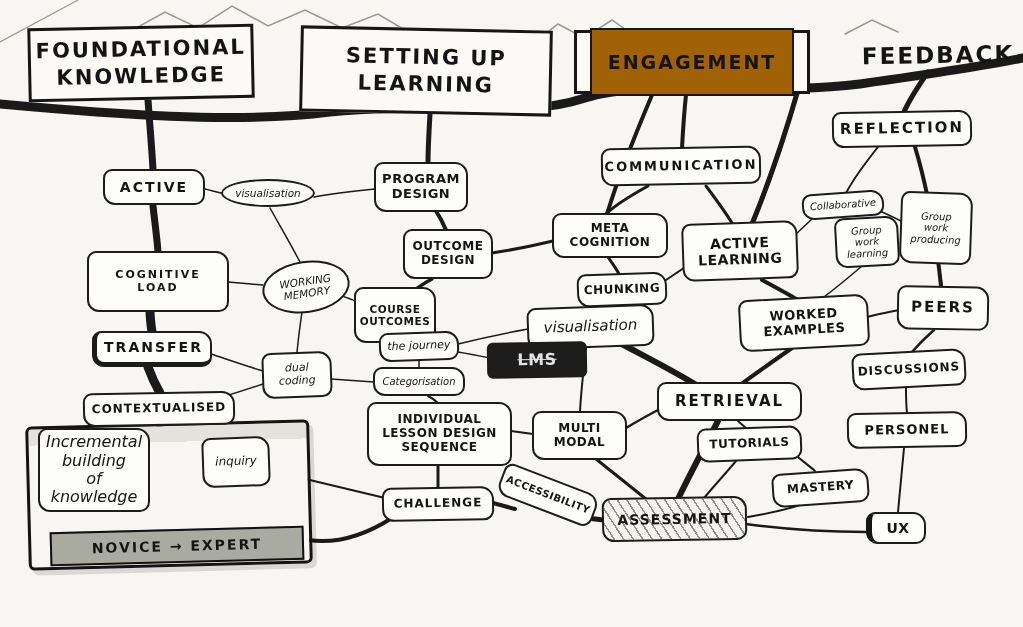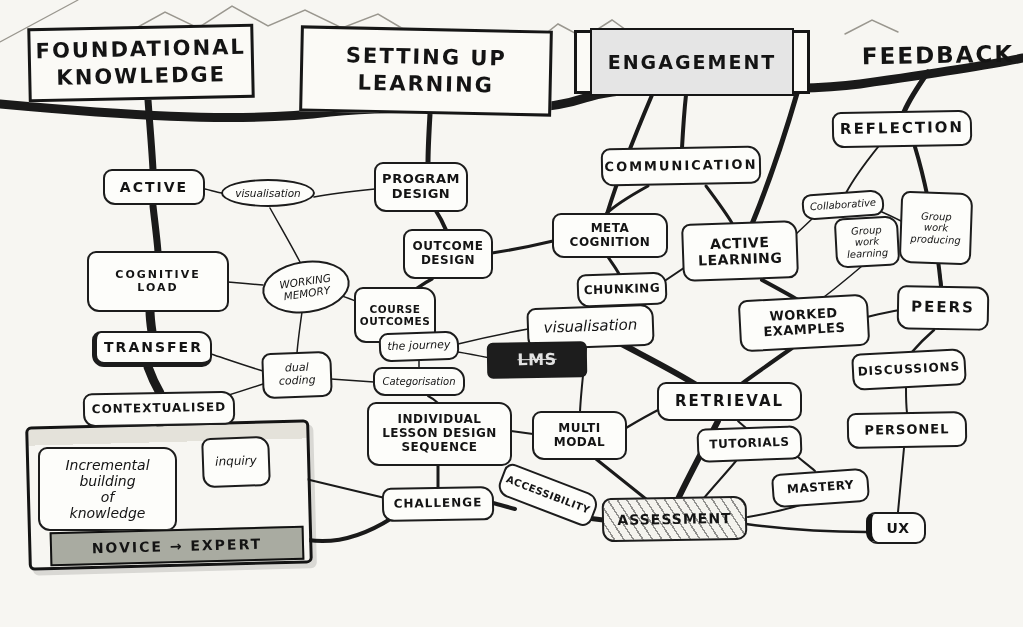--- a/index.html
+++ b/index.html
@@ -12,21 +12,21 @@
   .node{position:absolute;display:flex;align-items:center;justify-content:center;text-align:center;
         background:#fdfdfa;border:2px solid #1c1c1c;border-radius:9px 13px 10px 12px;
         font-size:12px;font-weight:600;letter-spacing:.5px;line-height:1.15;
         white-space:pre-line;padding:2px 4px;z-index:2}
   .oval{border-radius:50%}
   .script{font-style:italic;font-weight:500;letter-spacing:0}
   .header{position:absolute;display:flex;align-items:center;justify-content:center;text-align:center;
         background:#fbfaf6;border:3px solid #161616;font-size:21px;font-weight:700;letter-spacing:2px;
         line-height:1.3;white-space:pre-line;z-index:2}
   .header.noborder{border:none;background:transparent;font-size:23px}
-  .inner-box{border:2px solid #161616;padding:20px 16px;background:#e5e5e5}
+  .inner-box{border:2px solid #161616;padding:20px 16px;background:#a16207}
   .lms{background:#1d1d1d;color:#e2e2e2;text-decoration:line-through;border-radius:6px;font-weight:700}
   .hatched{background:repeating-linear-gradient(58deg, rgba(25,25,25,.45) 0 1.5px, rgba(0,0,0,0) 1.5px 8px),#f4f3ee;font-weight:700}
   .thickbox{border-width:2px 2px 5px 5px}
   .bigbox{position:absolute;border:3px solid #141414;background:linear-gradient(#e4e2da 0 16px,#f7f6f2 16px);
         border-radius:6px;z-index:1;box-shadow:4px 5px 0 rgba(0,0,0,.12)}
   .band{position:absolute;display:flex;align-items:center;justify-content:center;background:#a9aba1;
         border:2px solid #111;font-weight:800;letter-spacing:2px;font-size:14px;z-index:2}
 </style>
 </head>
 <body>
@@ -170,21 +170,21 @@
   <div class="node" style="left:657px;top:382px;width:145px;height:39px;font-size:15px;letter-spacing:2px">RETRIEVAL</div>
   <div class="node" style="left:83px;top:392px;width:152px;height:34px;font-size:12px;letter-spacing:1px;transform:rotate(-1deg)">CONTEXTUALISED</div>
   <div class="node" style="left:367px;top:402px;width:145px;height:64px;font-size:12px">INDIVIDUAL
 LESSON DESIGN
 SEQUENCE</div>
   <div class="node" style="left:532px;top:411px;width:95px;height:49px;font-size:12px">MULTI
 MODAL</div>
   <div class="node" style="left:847px;top:412px;width:120px;height:36px;font-size:13px;letter-spacing:1px;transform:rotate(-1deg)">PERSONEL</div>
   <div class="node" style="left:697px;top:427px;width:105px;height:34px;font-size:12px;transform:rotate(-2deg)">TUTORIALS</div>
   <div class="node script" style="left:202px;top:437px;width:68px;height:50px;font-size:12px;transform:rotate(-2deg)">inquiry</div>
-  <div class="node script" style="left:38px;top:447px;width:139px;height:84px;font-size:14px">Incremental
+  <div class="node script" style="left:38px;top:428px;width:112px;height:84px;font-size:16px">Incremental
 building
 of
 knowledge</div>
   <div class="node" style="left:382px;top:487px;width:112px;height:34px;font-size:12px;letter-spacing:1px;transform:rotate(-1deg)">CHALLENGE</div>
   <div class="node" style="left:498px;top:478px;width:100px;height:34px;font-size:10px;transform:rotate(21deg)">ACCESSIBILITY</div>
   <div class="node hatched" style="left:602px;top:497px;width:145px;height:44px;font-size:14px;letter-spacing:1px;transform:rotate(-1deg)">ASSESSMENT</div>
   <div class="node" style="left:772px;top:471px;width:97px;height:34px;font-size:12px;transform:rotate(-4deg)">MASTERY</div>
   <div class="node" style="left:866px;top:512px;width:60px;height:32px;font-size:14px;border-left:6px solid #141414">UX</div>
 
   <div class="band" style="left:50px;top:529px;width:254px;height:34px;transform:rotate(-1.5deg)">NOVICE → EXPERT</div>

